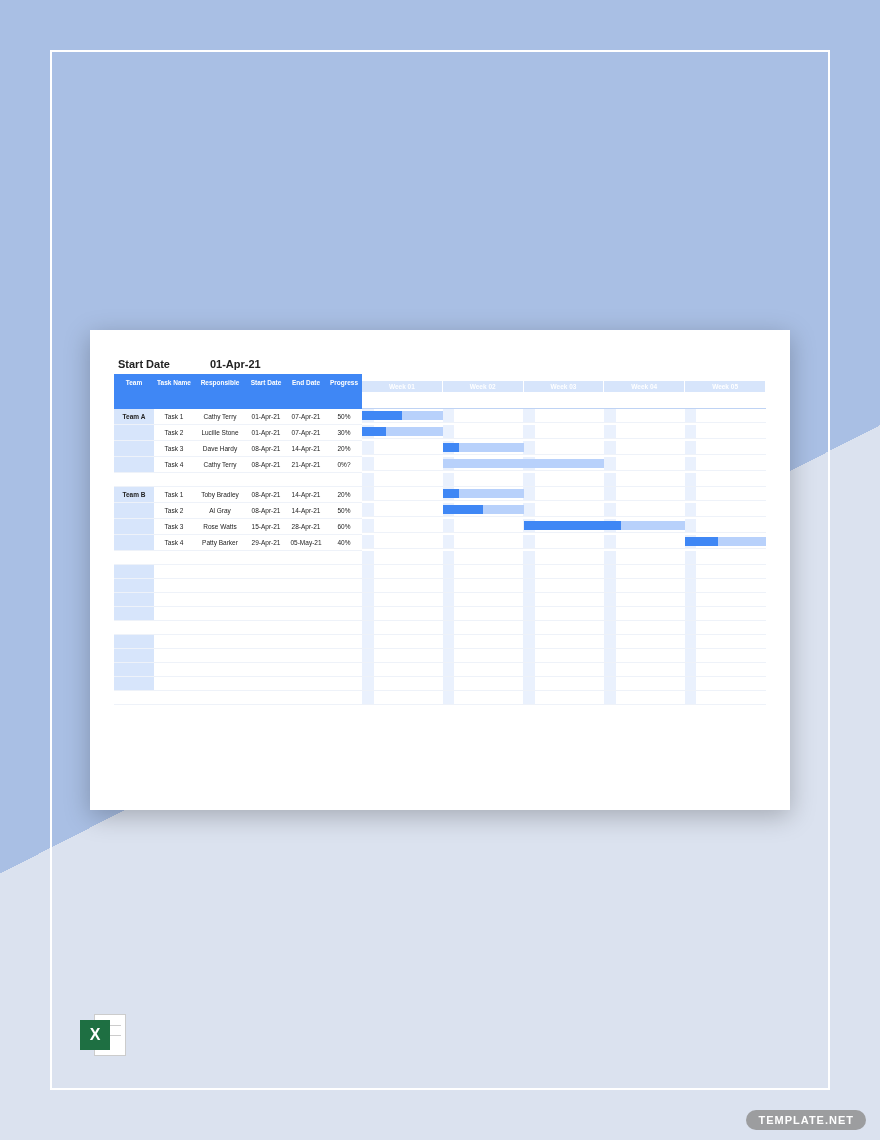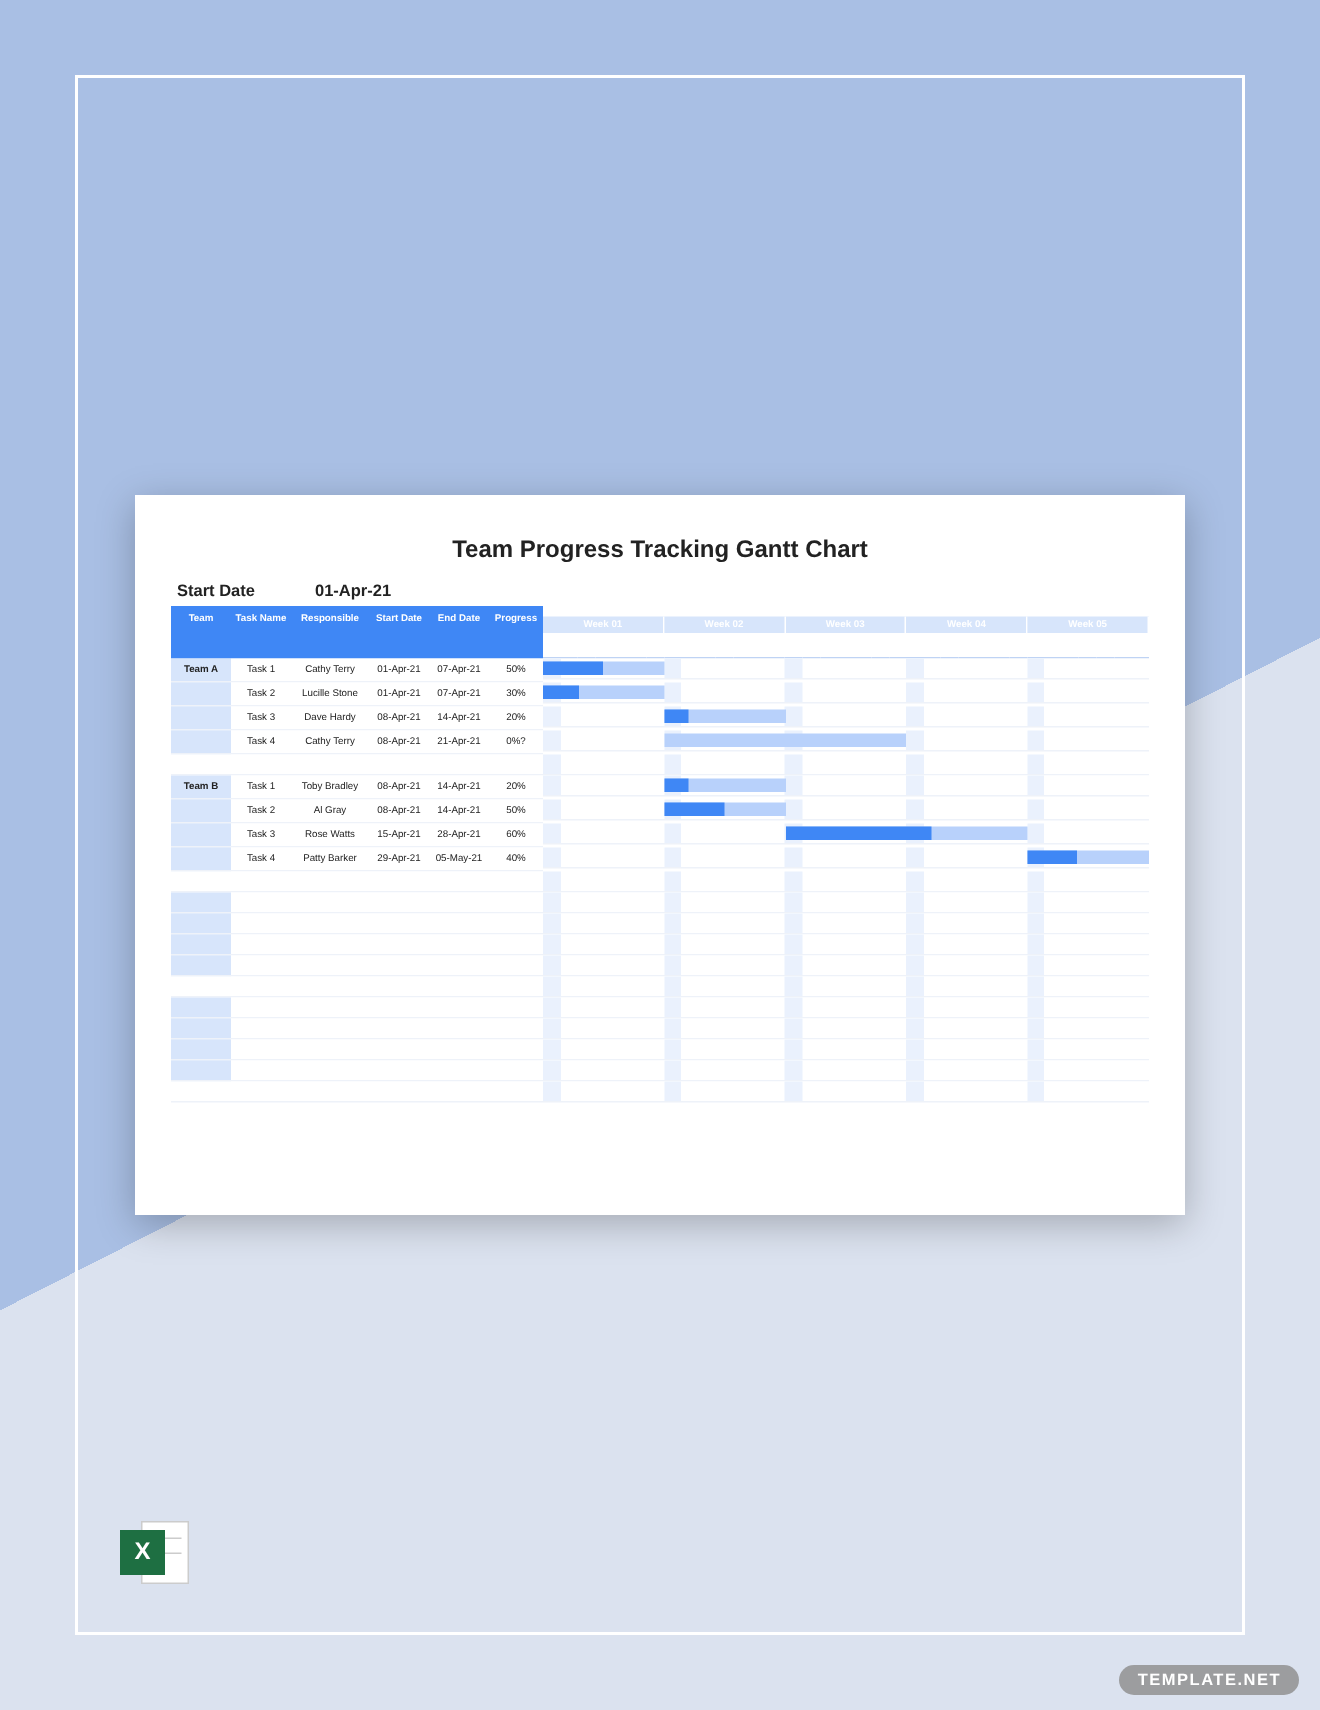--- a/index.html
+++ b/index.html
@@ -57,21 +57,20 @@
     font-weight: 600;
   }
 </style>
 </head>
 <body>
 
 <div class="bg">
   <div class="frame"></div>
 
   <div class="sheet">
-    <div class="title">Team Progress Tracking Gantt Chart</div>
     <div class="start-row">
       <span>Start Date</span>
       <span>01-Apr-21</span>
     </div>
     <div class="grid" id="grid">
         <div class="cols hdr">
           <div class="cell">Team</div>
           <div class="cell">Task Name</div>
           <div class="cell">Responsible</div>
           <div class="cell">Start Date</div>

